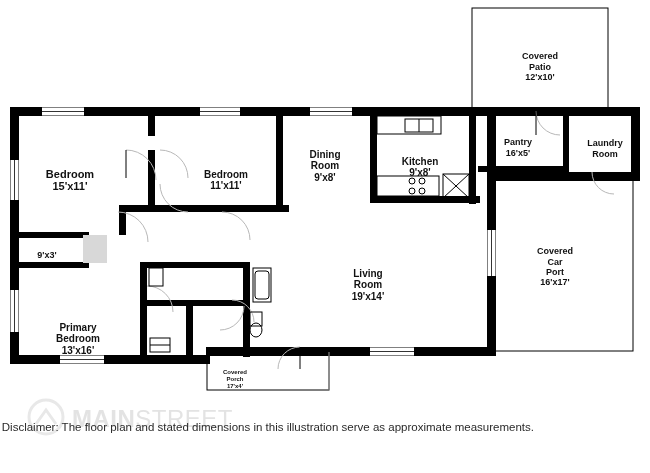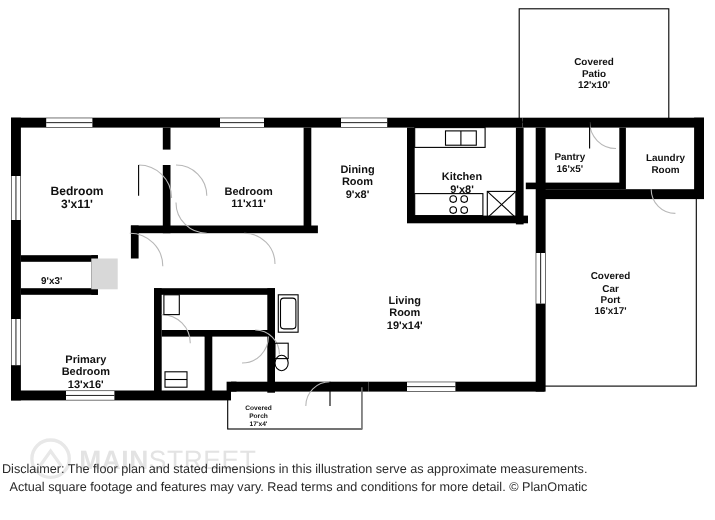--- a/index.html
+++ b/index.html
@@ -239,21 +239,21 @@
     <line class="thin" x1="150" y1="345" x2="170" y2="345"></line>
   </g>
 
   <g>
     <line class="lite" x1="329" y1="352" x2="329" y2="390"></line>
   </g>
 </svg>
 
 <div class="room-label sz-11" style="left:20px; top:155px; width:100px;">
   <span>Bedroom</span>
-  <span class="dim">3'x11'</span>
+  <span class="dim">15'x11'</span>
 </div>
 
 <div class="room-label sz-10" style="left:186px; top:157px; width:80px;">
   <span>Bedroom</span>
   <span class="dim">11'x11'</span>
 </div>
 
 <div class="room-label sz-10" style="left:295px; top:137px; width:60px;">
   <span>Dining
 Room</span>
@@ -313,14 +313,13 @@
 <div id="watermark">
   <svg width="44" height="38" viewBox="0 0 44 38">
     <circle cx="20" cy="19" r="17" fill="none" stroke="#e8e8e8" stroke-width="3"></circle>
     <path d="M10 26 L20 12 L30 26" fill="none" stroke="#e8e8e8" stroke-width="3"></path>
   </svg>
   <div class="wm-text"><span>MAIN</span><span class="sub">STREET</span></div>
 </div>
 
 <div id="disclaimer">
   <div>Disclaimer: The floor plan and stated dimensions in this illustration serve as approximate measurements.</div>
-  <div>Actual square footage and features may vary. Read terms and conditions for more detail. © PlanOmatic</div>
 </div>
 
 </body></html>

